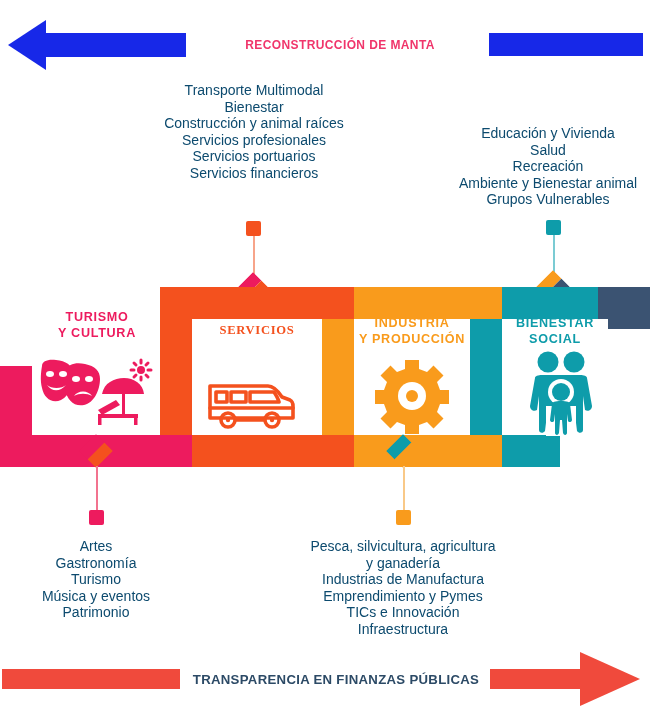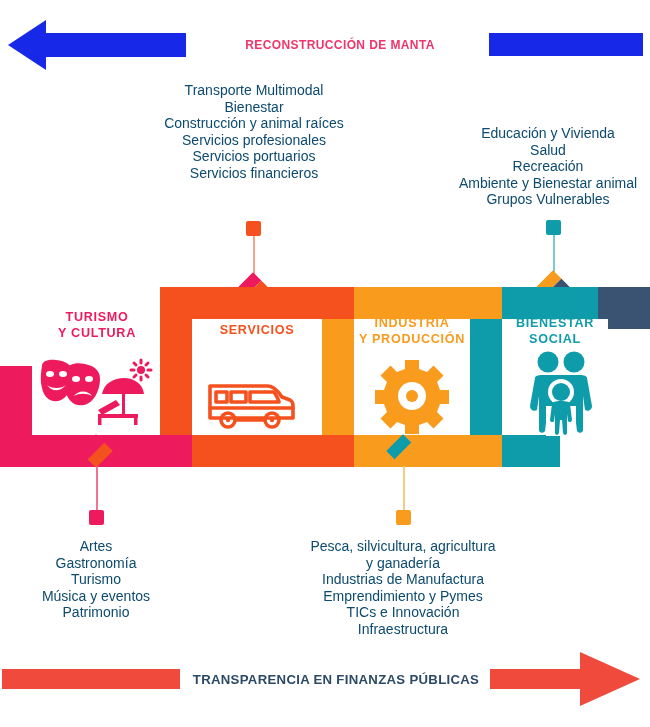--- a/index.html
+++ b/index.html
@@ -187,21 +187,21 @@
   <div class="step-block" style="left:32px; top:366px; width:128px; height:69px; background:#ffffff;"></div>
   <div class="step-block" style="left:192px; top:319px; width:130px; height:116px; background:#ffffff;"></div>
   <div class="step-block" style="left:354px; top:319px; width:116px; height:116px; background:#ffffff;"></div>
   <div class="step-block" style="left:502px; top:319px; width:106px; height:116px; background:#ffffff;"></div>
 
   <div class="step-title" style="left:36px; top:310px; width:122px; color:#ED1B5E;">
     <div>TURISMO</div>
     <div>Y CULTURA</div>
   </div>
 
-  <div class="step-title" style="left:196px; top:323px; width:122px; color:#F4511E;">
+  <div class="step-title" style="left:196px; top:323px; width:122px; color:#F4511E;font-family:Liberation Serif, serif;">
     <div>SERVICIOS</div>
   </div>
 
   <div class="step-title" style="left:348px; top:316px; width:128px; color:#F99B1C;">
     <div>INDUSTRIA</div>
     <div>Y PRODUCCIÓN</div>
   </div>
 
   <div class="step-title" style="left:500px; top:316px; width:110px; color:#0E9CAA;">
     <div>BIENESTAR</div>

